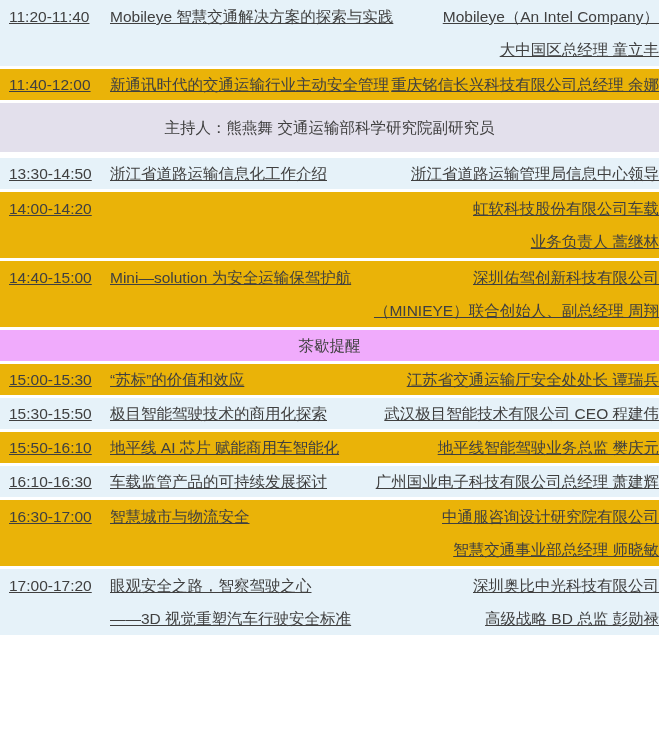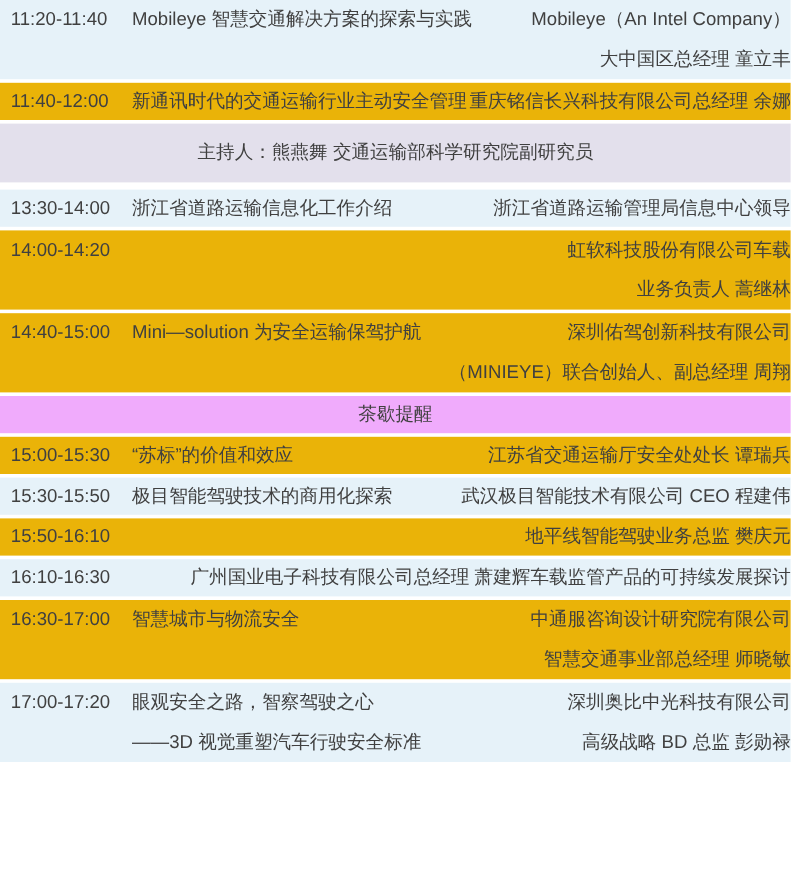--- a/index.html
+++ b/index.html
@@ -8,21 +8,21 @@
     background:#ffffff;color:#404040;
     font-family:"Liberation Sans","DejaVu Sans",sans-serif;
     font-size:15.5px;
   }
   .agenda{display:flex;flex-direction:column;width:659px;}
   .row{display:flex;margin-bottom:3px;}
   .row.light{background:#e6f2f9;}
   .row.cyan{background:#eab308;}
   .row .line{height:31px;line-height:31px;white-space:nowrap;}
   .row.two .line{height:33px;line-height:33px;}
-  .cell{box-sizing:border-box;}
+  .cell{box-sizing:border-box;text-decoration:underline;}
   .cell.time{width:110px;padding-left:9px;flex:none;}
   .cell.topic{flex:none;}
   .cell.speaker{flex:1;text-align:right;min-width:0;}
   .row.divider{
     display:block;background:#e3e0ec;text-align:center;
     padding:10px 0;margin-bottom:6px;
   }
   .row.divider .line{height:29px;line-height:29px;}
   .row.break-row{display:block;text-align:center;background:#f0abfc;}
 </style>
@@ -55,21 +55,21 @@
       <div class="line">重庆铭信长兴科技有限公司总经理 余娜</div>
     </div>
   </div>
 
   <div class="row divider">
     <div class="line">主持人：熊燕舞 交通运输部科学研究院副研究员</div>
   </div>
 
   <div class="row light">
     <div class="cell time">
-        <div class="line">13:30-14:00</div>
+        <div class="line">13:30-14:50</div>
       </div>
     <div class="cell topic">
       <div class="line">浙江省道路运输信息化工作介绍</div>
     </div>
     <div class="cell speaker">
       <div class="line">浙江省道路运输管理局信息中心领导</div>
     </div>
   </div>
 
   <div class="row cyan two">
@@ -121,34 +121,37 @@
     </div>
     <div class="cell speaker">
       <div class="line">武汉极目智能技术有限公司 CEO 程建伟</div>
     </div>
   </div>
 
   <div class="row cyan">
     <div class="cell time">
         <div class="line">15:50-16:10</div>
       </div>
+    <div class="cell topic">
+      <div class="line">地平线 AI 芯片 赋能商用车智能化</div>
+    </div>
     <div class="cell speaker">
       <div class="line">地平线智能驾驶业务总监 樊庆元</div>
     </div>
   </div>
 
   <div class="row light">
     <div class="cell time">
         <div class="line">16:10-16:30</div>
       </div>
+    <div class="cell topic">
+      <div class="line">车载监管产品的可持续发展探讨</div>
+    </div>
     <div class="cell speaker">
       <div class="line">广州国业电子科技有限公司总经理 萧建辉</div>
-    </div>
-    <div class="cell topic">
-      <div class="line">车载监管产品的可持续发展探讨</div>
     </div>
   </div>
 
   <div class="row cyan two">
     <div class="cell time">
         <div class="line">16:30-17:00</div>
       </div>
     <div class="cell topic">
       <div class="line">智慧城市与物流安全</div>
     </div>

